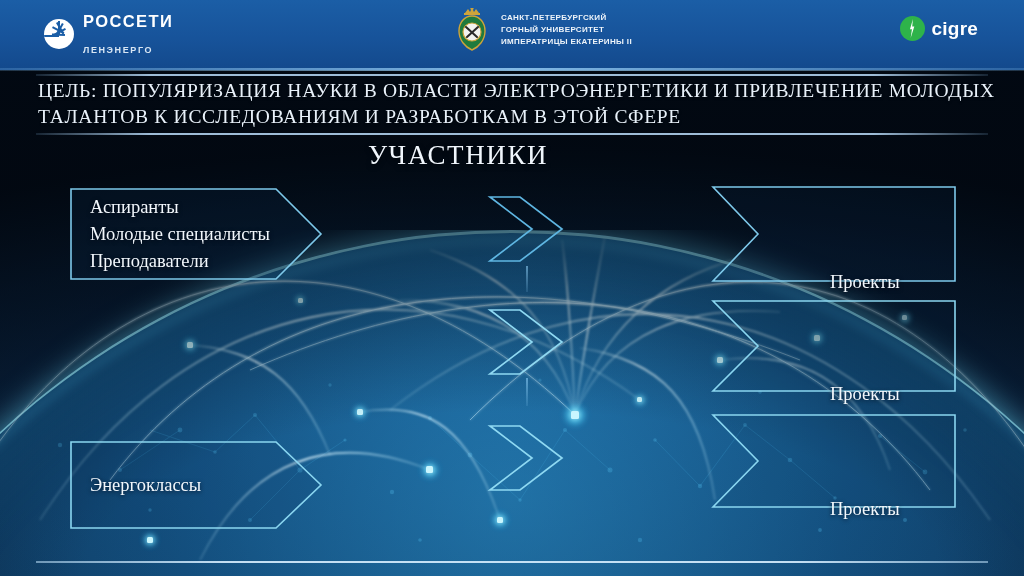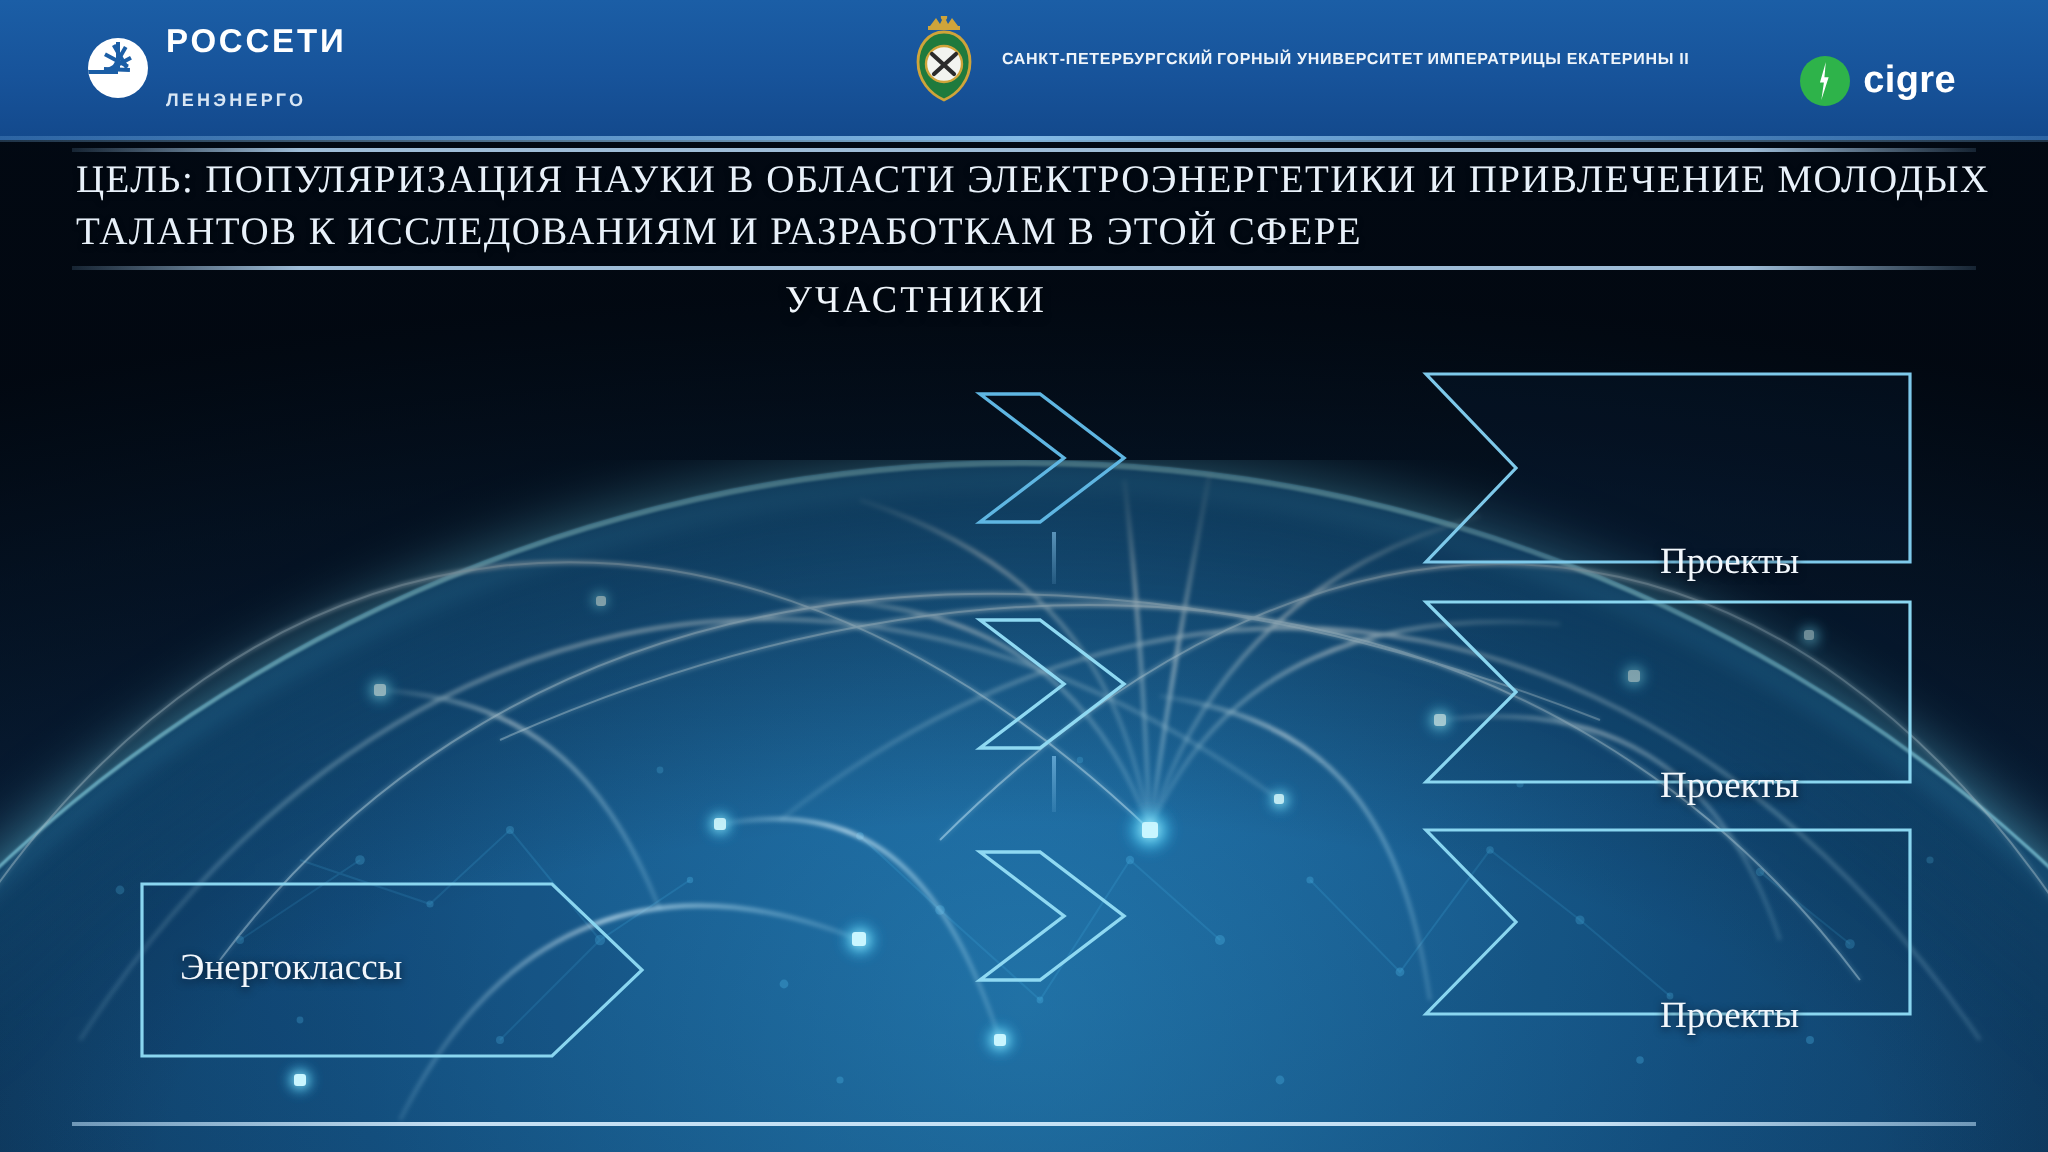--- a/index.html
+++ b/index.html
@@ -44,42 +44,42 @@
 
   .logo-rosseti{position:absolute;left:44px;top:13px;display:flex;align-items:center;gap:9px;}
   .rs-mark{width:30px;height:30px;border-radius:50%;background:#ffffff;position:relative;overflow:hidden;}
   .rs-mark i{position:absolute;background:#1b5ea6;}
   .rs-txt{display:flex;flex-direction:column;line-height:1;}
   .rs-t1{font-family:"Liberation Sans",sans-serif;font-weight:bold;font-size:16.5px;letter-spacing:1.4px;color:#fff;}
   .rs-t2{font-family:Liberation Sans, sans-serif;font-weight:bold;font-size:9px;letter-spacing:1.6px;color:#d8e6f4;margin-top:16px;}
 
   .logo-mining{position:absolute;left:452px;top:8px;display:flex;align-items:center;gap:9px;}
   .mg-crest{width:40px;height:44px;position:relative;}
-  .mg-txt{display:flex;flex-direction:row;gap:2px;font-family:"Liberation Sans",sans-serif;
+  .mg-txt{display:flex;flex-direction:column;gap:2px;font-family:"Liberation Sans",sans-serif;
     font-weight:bold;font-size:8px;letter-spacing:.35px;color:#eef4fa;line-height:1.25;}
 
-  .logo-cigre{position:absolute;right:46px;top:28px;display:flex;align-items:center;gap:7px;}
+  .logo-cigre{position:absolute;right:46px;top:16px;display:flex;align-items:center;gap:7px;}
   .cg-mark{width:25px;height:25px;border-radius:50%;background:#2eb34a;position:relative;}
   .cg-mark:before{content:"";position:absolute;left:9px;top:3px;width:7px;height:19px;background:#fff;
     clip-path:polygon(62% 0,20% 54%,48% 54%,30% 100%,82% 40%,52% 40%);}
   .cg-txt{font-family:"Liberation Sans",sans-serif;font-weight:bold;font-size:19px;letter-spacing:.2px;color:#fff;}
 
   
   .rule{position:absolute;height:2px;background:linear-gradient(90deg,rgba(140,195,240,.15),rgba(185,220,250,.85) 12%,rgba(185,220,250,.85) 88%,rgba(140,195,240,.15));}
   .rule.r1{left:36px;top:74px;width:952px;}
   .rule.r2{left:36px;top:133px;width:952px;}
   .rule.bottom{left:36px;top:561px;width:952px;height:2px;
     background:linear-gradient(90deg,rgba(190,225,250,.55),rgba(215,238,255,.9) 20%,rgba(215,238,255,.9) 80%,rgba(190,225,250,.55));}
 
   .goal{position:absolute;left:38px;top:78px;width:960px;color:#e8f1fa;
     font-size:19.5px;letter-spacing:.7px;line-height:1.34;text-transform:uppercase;
     text-shadow:0 1px 3px rgba(0,0,0,.45);}
 
   .participants{position:absolute;left:0;top:140px;width:916px;text-align:center;
-    color:#f0f6fc;font-size:19px;letter-spacing:1.6px;text-shadow:0 2px 5px rgba(0,0,0,.5);}
+    color:#f0f6fc;font-size:27px;letter-spacing:1.6px;text-shadow:0 2px 5px rgba(0,0,0,.5);}
 
   
   .shape{position:absolute;}
   .shape svg{display:block;overflow:visible;}
   .shape .lbl{position:absolute;color:#f2f7fc;font-size:18.5px;line-height:1.45;
     text-shadow:0 1px 4px rgba(0,8,20,.75);white-space:pre-line;}
 
   .arrow-left{left:70px;}
   .arrow-left .lbl{left:20px;top:50%;transform:translateY(-50%);}
   .arrow-right{left:712px;}
@@ -257,20 +257,28 @@
   <div class="logo-cigre">
     <div class="cg-mark"></div>
     <span class="cg-txt">cigre</span>
   </div>
 
   <div class="rule r1"></div>
   <div class="goal">ЦЕЛЬ: ПОПУЛЯРИЗАЦИЯ НАУКИ В ОБЛАСТИ ЭЛЕКТРОЭНЕРГЕТИКИ И ПРИВЛЕЧЕНИЕ МОЛОДЫХ ТАЛАНТОВ К ИССЛЕДОВАНИЯМ И РАЗРАБОТКАМ В ЭТОЙ СФЕРЕ</div>
   <div class="rule r2"></div>
   <div class="participants">УЧАСТНИКИ</div>
 
+  <div class="shape arrow-left" style="top:188px;">
+    <svg width="252" height="92" viewBox="0 0 252 92">
+      <path d="M1,1 H206 L251,46 L206,91 H1 Z" fill="rgba(11,45,80,.20)" stroke="#7ec9ea" stroke-width="1.6"></path>
+    </svg>
+    <span class="lbl">Аспиранты
+Молодые специалисты
+Преподаватели</span>
+  </div>
 
   <div class="shape chev-mid" style="top:195px;">
     <svg width="76" height="68" viewBox="0 0 76 68">
       <path d="M2,2 H32 L74,34 L32,66 H2 L44,34 Z" fill="none" stroke="#5fb6e2" stroke-width="1.7"></path>
     </svg>
   </div>
   <div class="vconn" style="left:526px;top:266px;height:26px;"></div>
 
   <div class="shape arrow-right" style="top:186px;">
     <svg width="244" height="96" viewBox="0 0 244 96">

